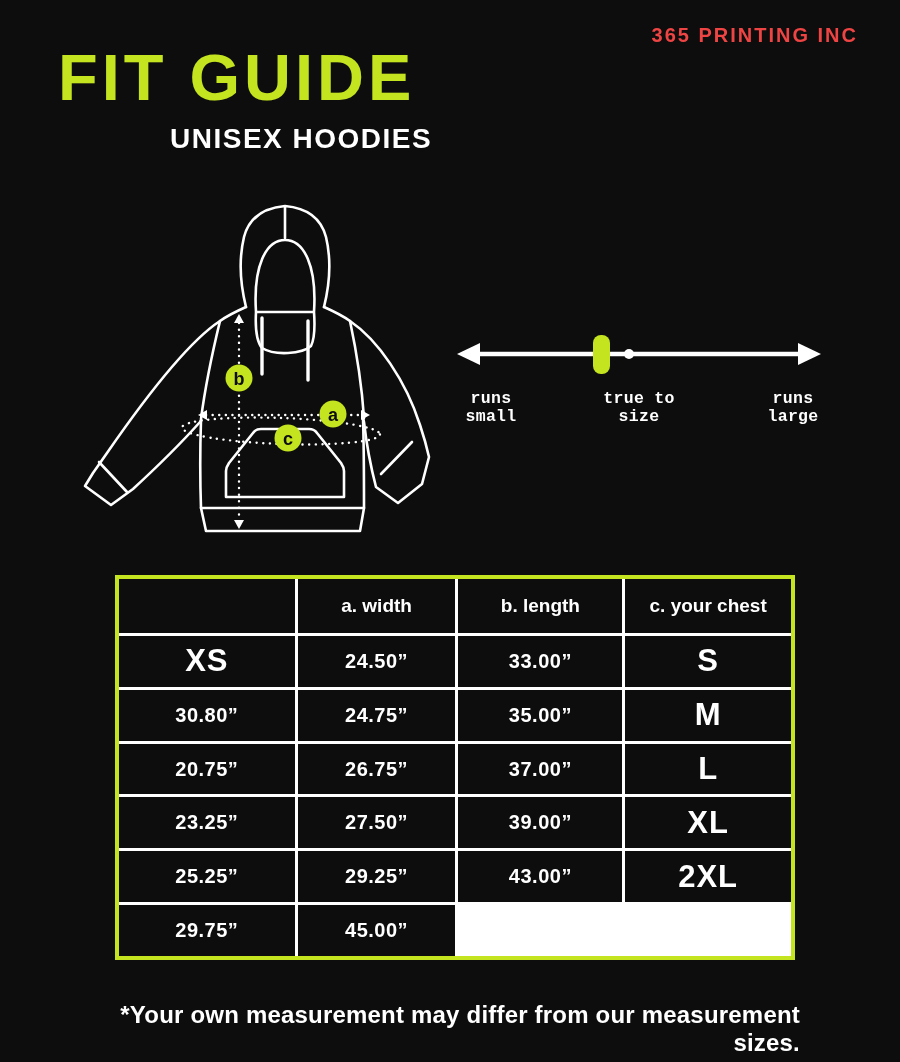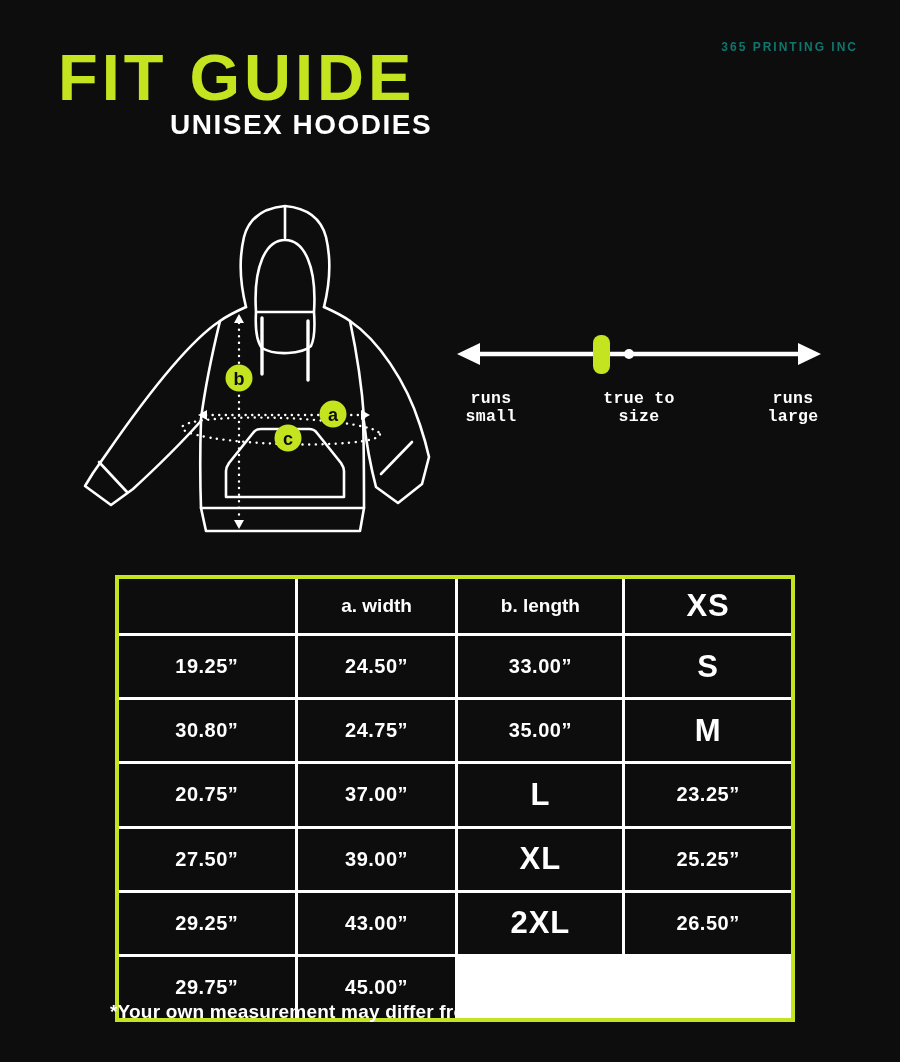--- a/index.html
+++ b/index.html
@@ -9,64 +9,64 @@
   }
   html,body{margin:0;padding:0;background:#000;}
   .canvas{
     position:relative;width:900px;height:1062px;overflow:hidden;
     background:var(--bg);
     color:#fff;
     font-family:"Liberation Sans", sans-serif;
     font-weight:bold;
   }
   .brand{
-    position:absolute;top:40px;right:42px;
-    font-size:12px;letter-spacing:2px;color:#0f766e;
+    position:absolute;top:24px;right:42px;
+    font-size:20px;letter-spacing:2px;color:#ef4444;
   }
   .title{
     position:absolute;top:40px;left:58px;margin:0;
     font-size:65px;letter-spacing:4px;color:var(--accent);
     font-weight:bold;
   }
   .subtitle{
-    position:absolute;top:109px;left:170px;
+    position:absolute;top:123px;left:170px;
     font-size:28px;letter-spacing:1.5px;color:#fff;
   }
   .hoodie-wrap{position:absolute;left:75px;top:190px;width:360px;height:360px;}
   .scale-wrap{position:absolute;left:448px;top:320px;width:390px;height:120px;}
   .scale-svg{position:absolute;left:0;top:0;}
   .scale-label{
     position:absolute;top:70px;
     font-size:16.5px;line-height:1.08;text-align:center;
     white-space:pre-line;letter-spacing:0.3px;font-family:Liberation Mono, monospace;
   }
   .scale-label.left{left:3px;width:80px;}
   .scale-label.center{left:146px;width:90px;}
   .scale-label.right{left:302px;width:86px;}
   .size-table{
-    position:absolute;left:115px;top:575px;width:680px;height:447px;
+    position:absolute;left:115px;top:575px;width:680px;height:385px;
     border:4px solid var(--accent);box-sizing:border-box;
     background:var(--line);
   }
   .grid{
     display:grid;width:100%;height:100%;
     grid-template-columns:26.5fr 23.8fr 24.7fr 25fr;
     grid-template-rows:54px repeat(6,1fr);
     gap:3px;background:var(--line);
   }
   .cell{
     background:var(--bg);
     display:flex;align-items:center;justify-content:center;
   }
   .th{font-size:19px;}
   .size{font-size:31px;letter-spacing:1px;}
   .val{font-size:20px;letter-spacing:0.5px;}
   .footnote{
     position:absolute;left:110px;top:1001px;width:690px;
-    text-align:left;font-size:19px;letter-spacing:0.2px;
+    text-align:right;font-size:24px;letter-spacing:0.2px;
   }
 </style>
 </head>
 <body>
 
 <div class="canvas">
 
   <div class="brand">365 PRINTING INC</div>
   <h1 class="title">FIT GUIDE</h1>
   <div class="subtitle">UNISEX HOODIES</div>
@@ -132,47 +132,47 @@
 size</div>
     <div class="scale-label right">runs
 large</div>
   </div>
 
   <div class="size-table">
     <div class="grid">
       <div class="cell th"></div>
       <div class="cell th">a. width</div>
       <div class="cell th">b. length</div>
+      <div class="cell th">c. your chest</div>
 
       <div class="cell size">XS</div>
-      <div class="cell val">19.25”</div>
       <div class="cell val">24.50”</div>
       <div class="cell val">33.00”</div>
 
       <div class="cell size">S</div>
       <div class="cell val">30.80”</div>
       <div class="cell val">24.75”</div>
       <div class="cell val">35.00”</div>
 
       <div class="cell size">M</div>
       <div class="cell val">20.75”</div>
+      <div class="cell val">26.75”</div>
       <div class="cell val">37.00”</div>
 
       <div class="cell size">L</div>
       <div class="cell val">23.25”</div>
       <div class="cell val">27.50”</div>
       <div class="cell val">39.00”</div>
 
       <div class="cell size">XL</div>
       <div class="cell val">25.25”</div>
       <div class="cell val">29.25”</div>
       <div class="cell val">43.00”</div>
 
       <div class="cell size">2XL</div>
-      <div class="cell val">26.50”</div>
       <div class="cell val">29.75”</div>
       <div class="cell val">45.00”</div>
     </div>
   </div>
 
   <div class="footnote">*Your own measurement may differ from our measurement sizes.</div>
 
 </div>
 
 </body></html>

